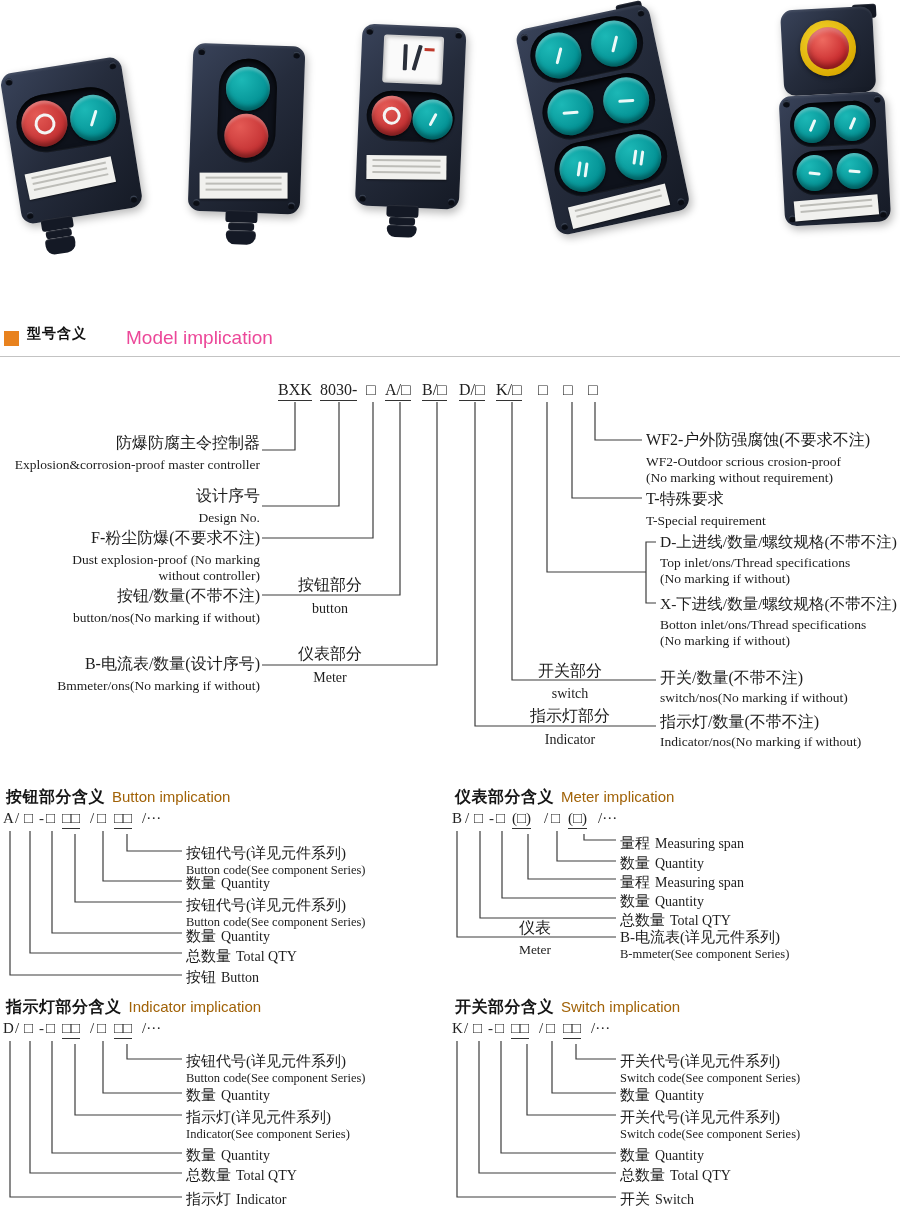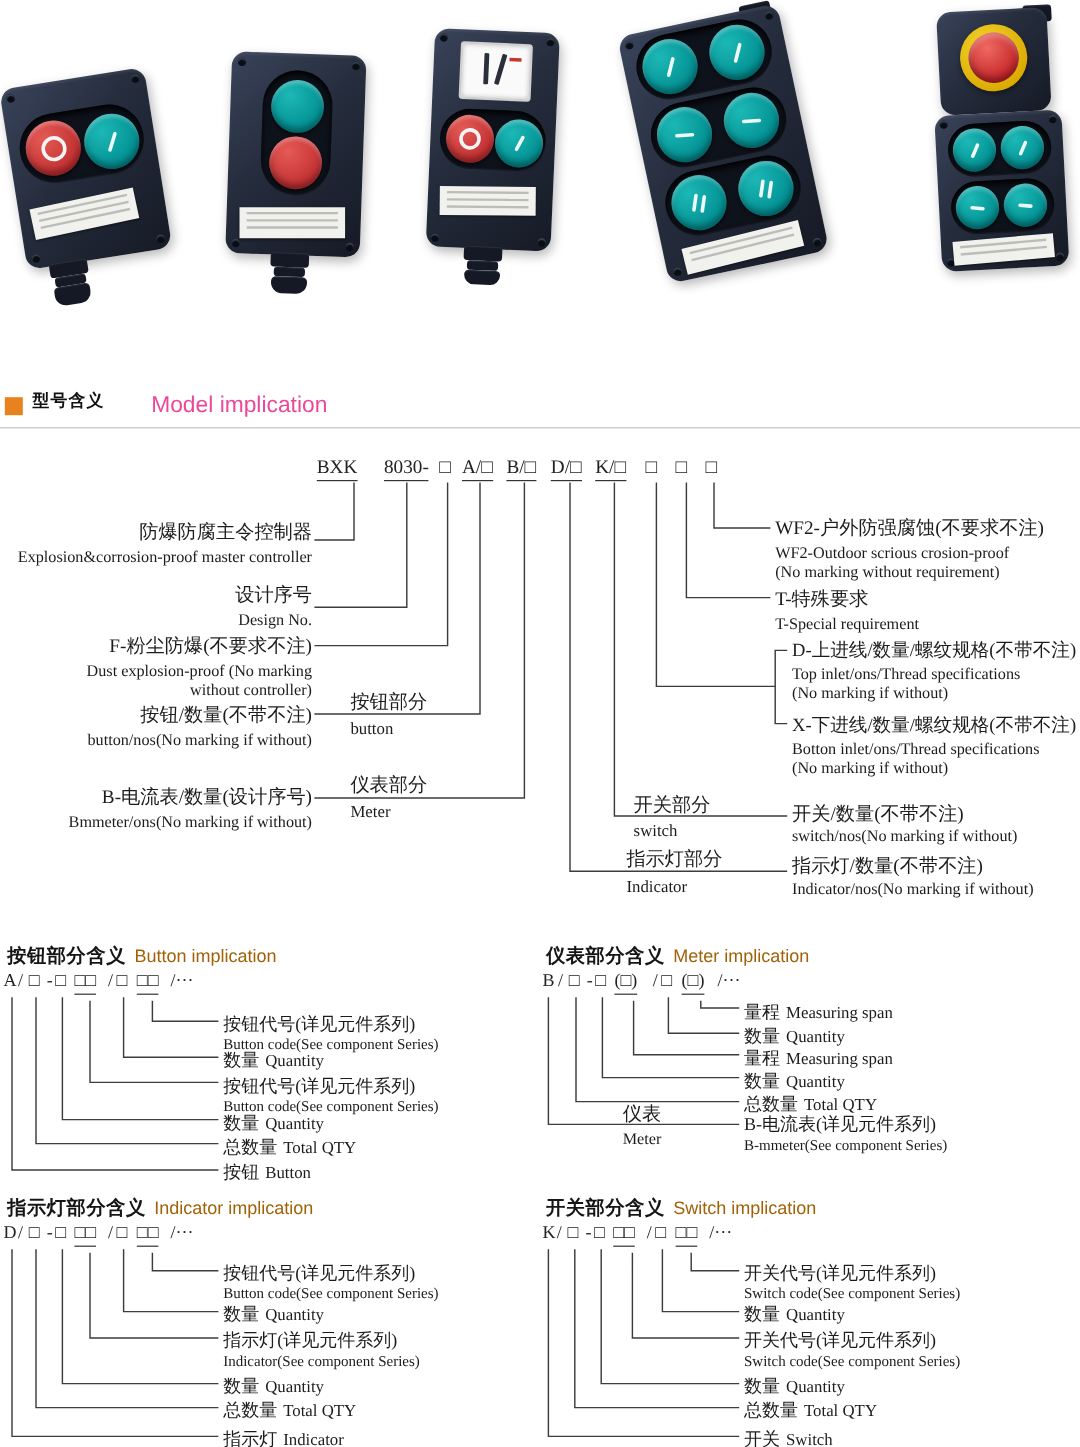--- a/index.html
+++ b/index.html
@@ -20,21 +20,21 @@
 
   
   .seg{position:absolute;top:381px;font-size:16px;white-space:nowrap;color:#222}
   .seg.u{border-bottom:1.4px solid #333;padding-bottom:1px}
 
   
   .lb{position:absolute;right:640px;text-align:right;white-space:nowrap}
   .rb{position:absolute;white-space:nowrap}
   .zh{font-size:16px}
   .en{font-size:13.5px}
-  .mid{position:absolute;white-space:nowrap}
+  .mid{position:absolute;text-align:center;white-space:nowrap}
   .mid .zh{font-size:16px}
   .mid .en{font-size:14px}
 
   
   .stitle{position:absolute;white-space:nowrap;font-family:"Liberation Sans",sans-serif}
   .stitle .tz{font-size:16px;font-weight:bold;color:#151515;letter-spacing:.5px}
   .stitle .te{font-size:15px;color:#a16207;margin-left:7px}
   .formula{position:absolute;height:22px}
   .fs{position:absolute;top:0;font-size:15px;white-space:nowrap;color:#222}
   .fs.u{border-bottom:1.3px solid #333;padding-bottom:1px}
@@ -269,21 +269,21 @@
     <path d="M127,1044 V1059 H182"></path>
   <path d="M457,1041 V1197 H616"></path>
     <path d="M479,1041 V1173 H616"></path>
     <path d="M501,1041 V1153 H616"></path>
   <path d="M527,1044 V1115 H616"></path>
     <path d="M552,1041 V1093 H616"></path>
     <path d="M576,1044 V1059 H616"></path>
 </svg>
 
 <div>
-  <span class="seg u" style="left:264px">BXK</span>
+  <span class="seg u" style="left:278px">BXK</span>
   <span class="seg u" style="left:320px">8030-</span>
   <span class="seg" style="left:366px">□</span>
   <span class="seg u" style="left:385px">A/□</span>
   <span class="seg u" style="left:422px">B/□</span>
   <span class="seg u" style="left:459px">D/□</span>
   <span class="seg u" style="left:496px">K/□</span>
   <span class="seg" style="left:538px">□</span>
   <span class="seg" style="left:563px">□</span>
   <span class="seg" style="left:588px">□</span>
 </div>

